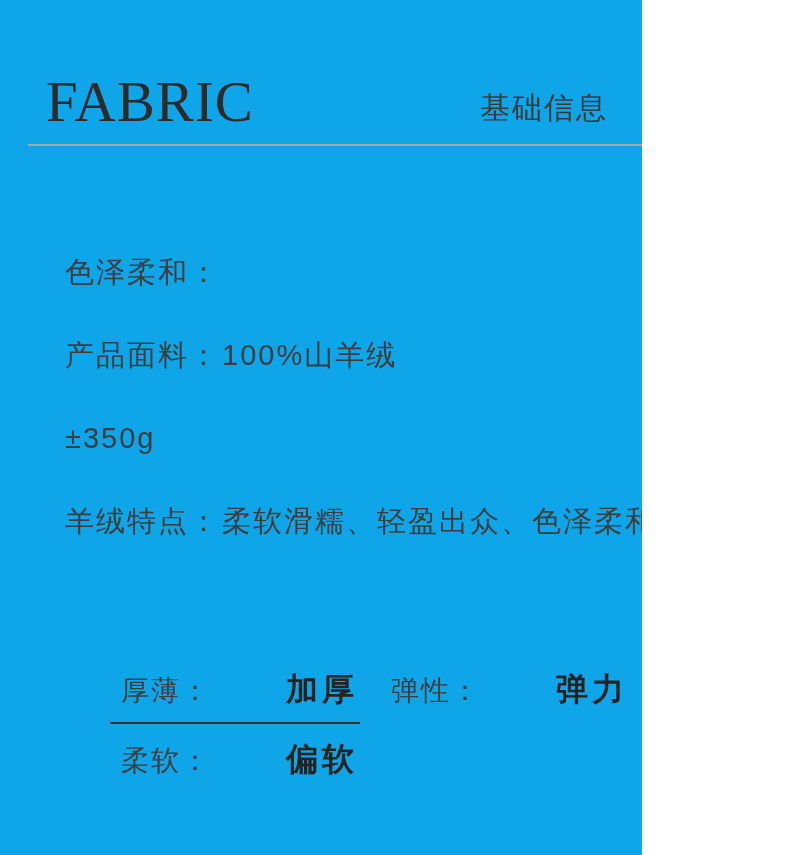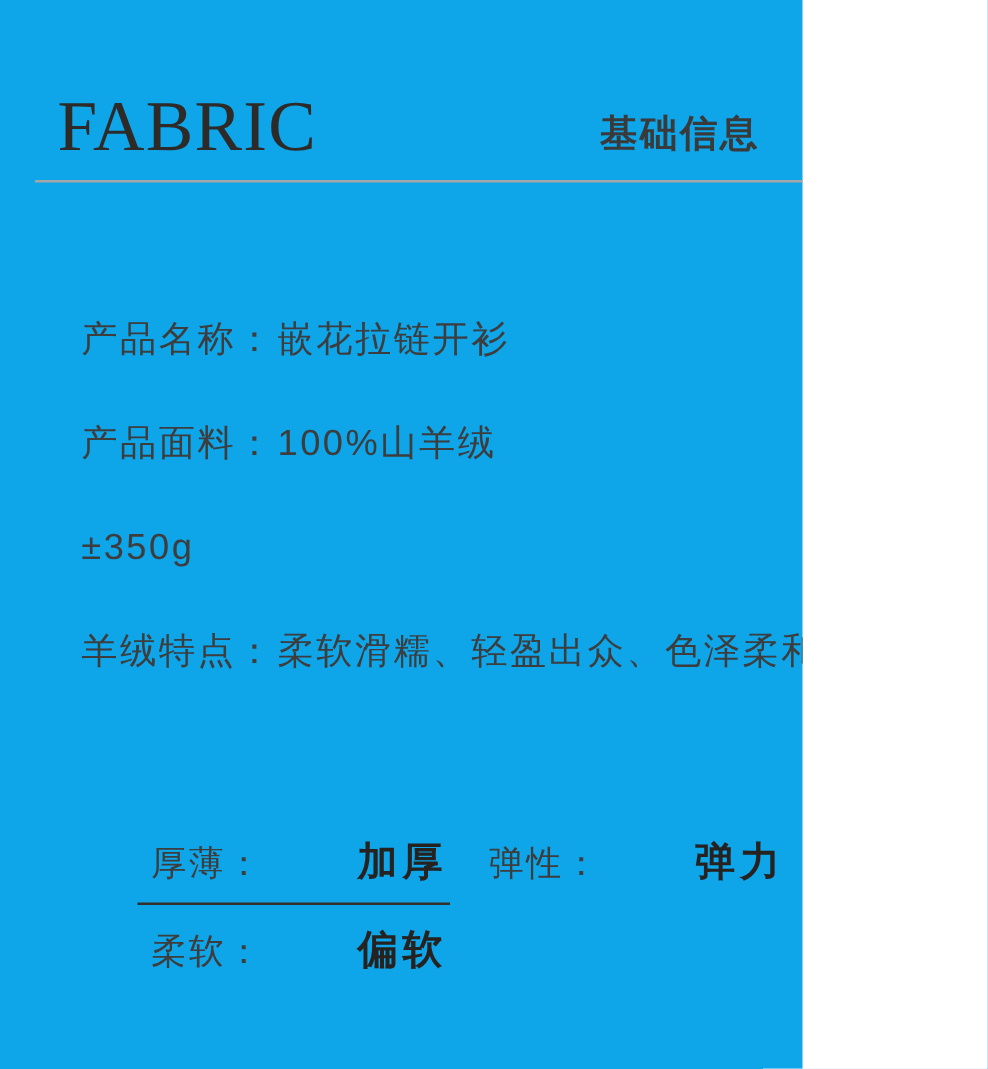--- a/index.html
+++ b/index.html
@@ -28,21 +28,21 @@
     font-weight: 400;
     color: #2e2a28;
   }
   .section-subtitle {
     position: absolute;
     right: 34px;
     top: 93px;
     font-size: 30px;
     line-height: 1;
     letter-spacing: 2px;
-    font-weight: 700;
+    font-weight: 400;
     color: #3a3a3a;
   }
   .header-divider {
     position: absolute;
     left: 28px;
     top: 144px;
     width: 732px;
     height: 2px;
     background: #a6a6a6;
   }
@@ -117,22 +117,21 @@
 <div class="page">
 
   <div class="brand-title">FABRIC</div>
 
   <div class="section-subtitle">基础信息</div>
 
   <div class="header-divider"></div>
 
   <div class="info-list">
     <div class="info-row">
-      <span class="info-label">产品名称：</span>
-      <span class="info-value">嵌花拉链开衫</span>
+      <span class="info-label">色泽柔和：</span>
     </div>
     <div class="info-row">
       <span class="info-label">产品面料：</span>
       <span class="info-value">100%山羊绒</span>
     </div>
     <div class="info-row">
       <span class="info-value">±350g</span>
     </div>
     <div class="info-row">
       <span class="info-label">羊绒特点：</span>

